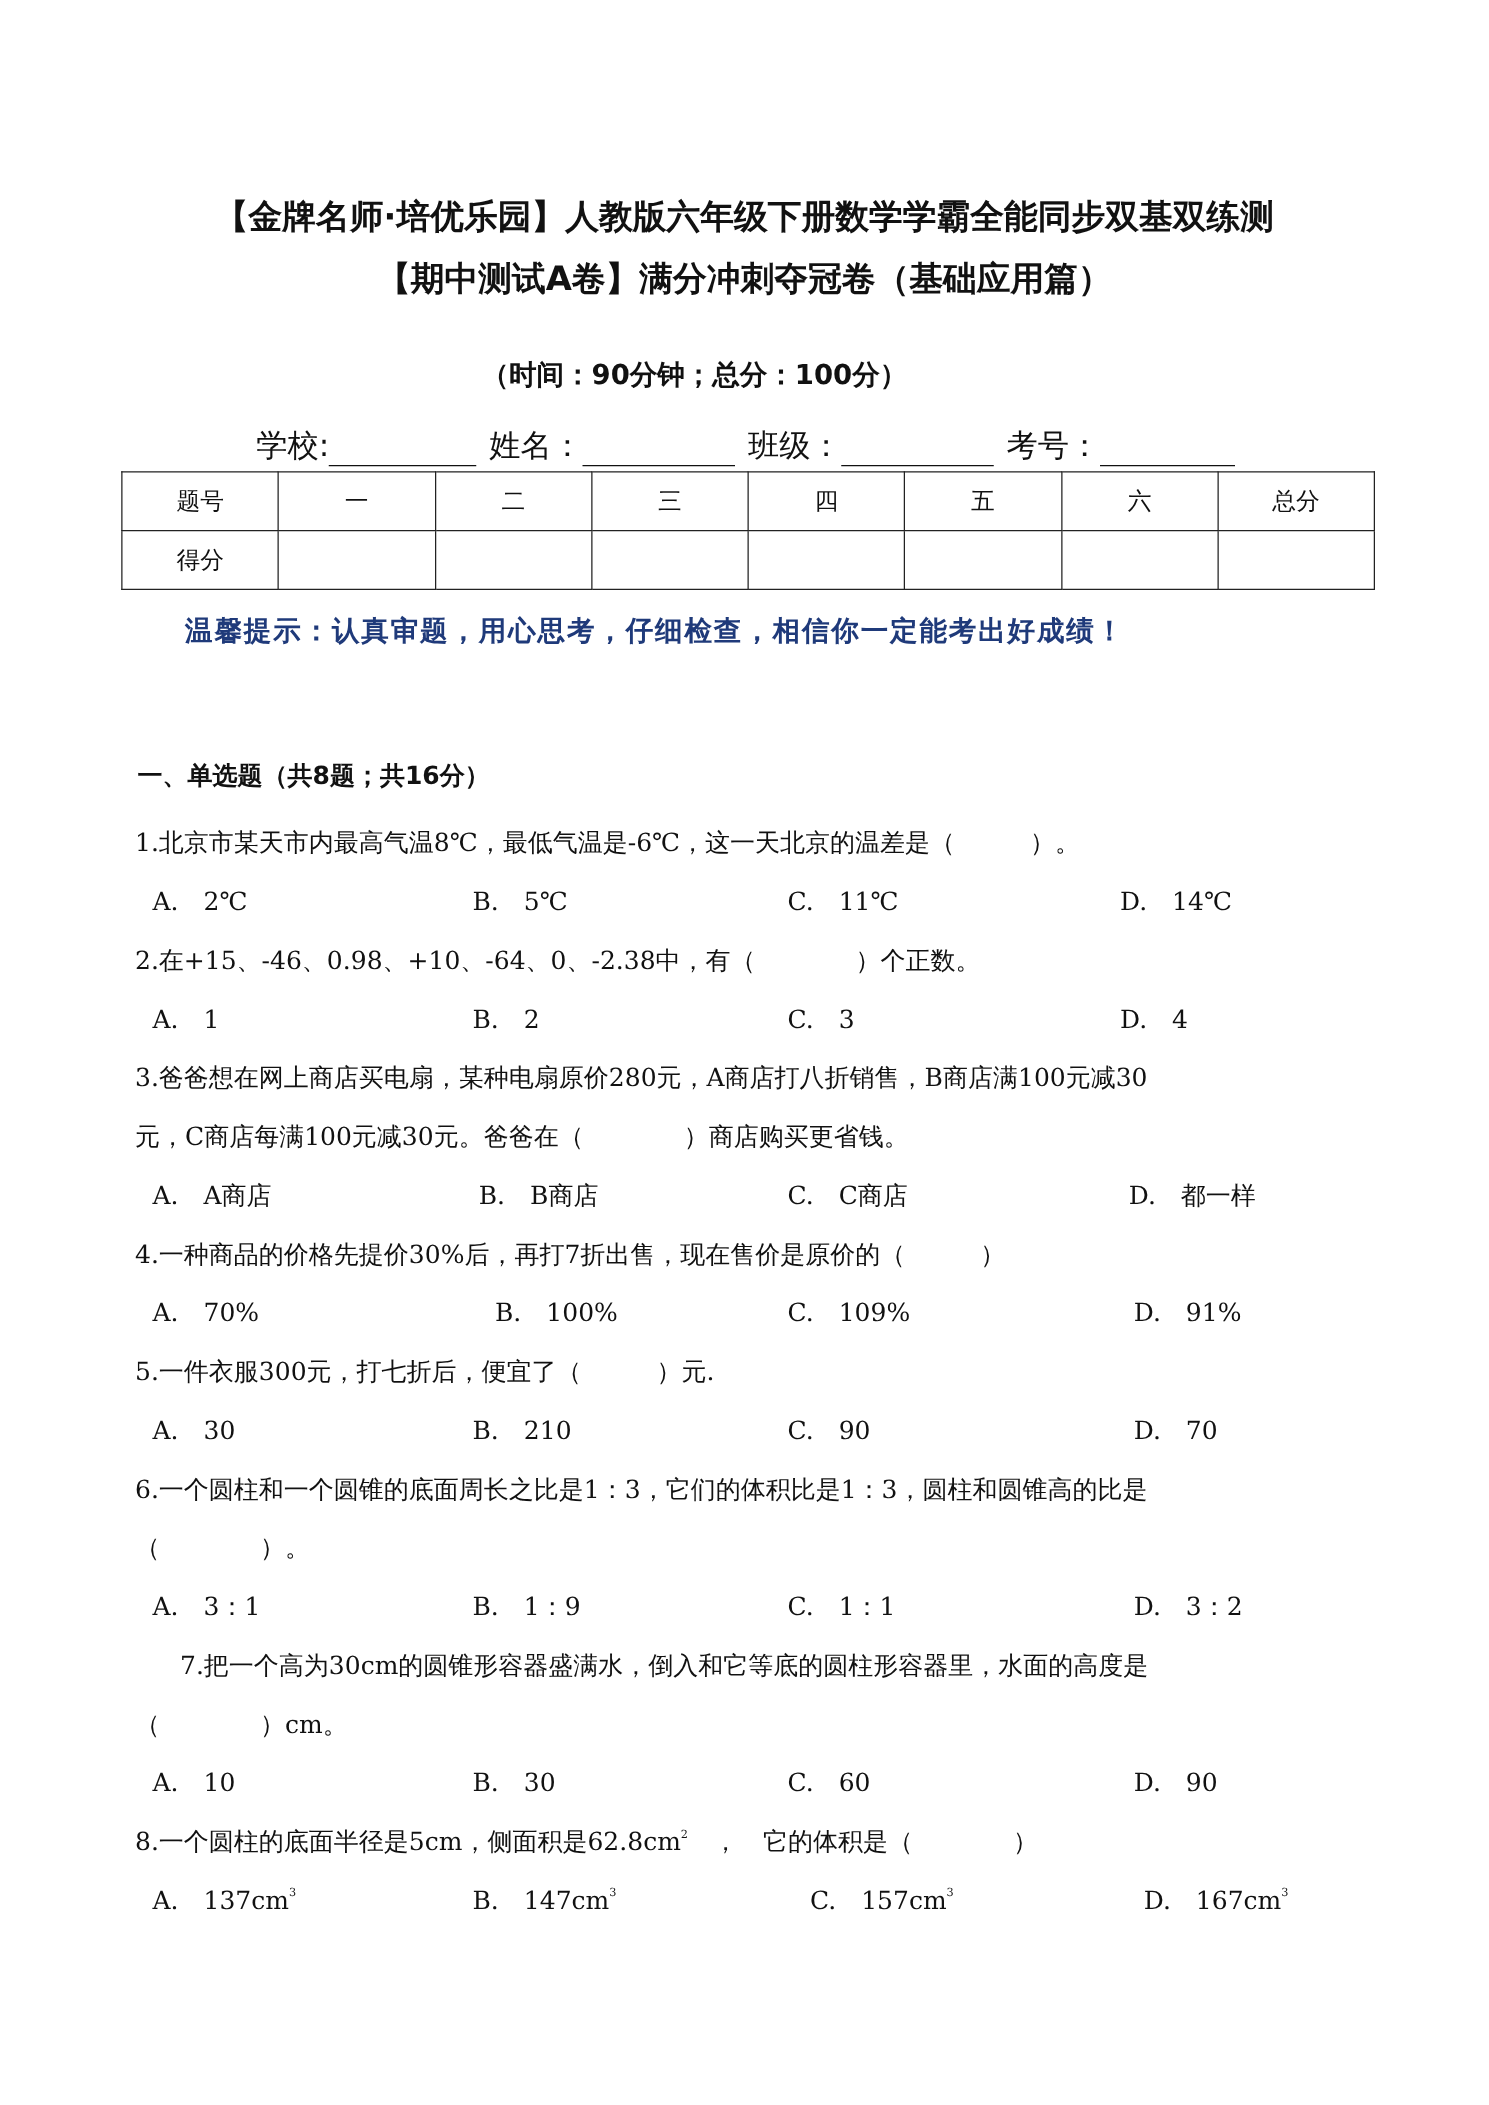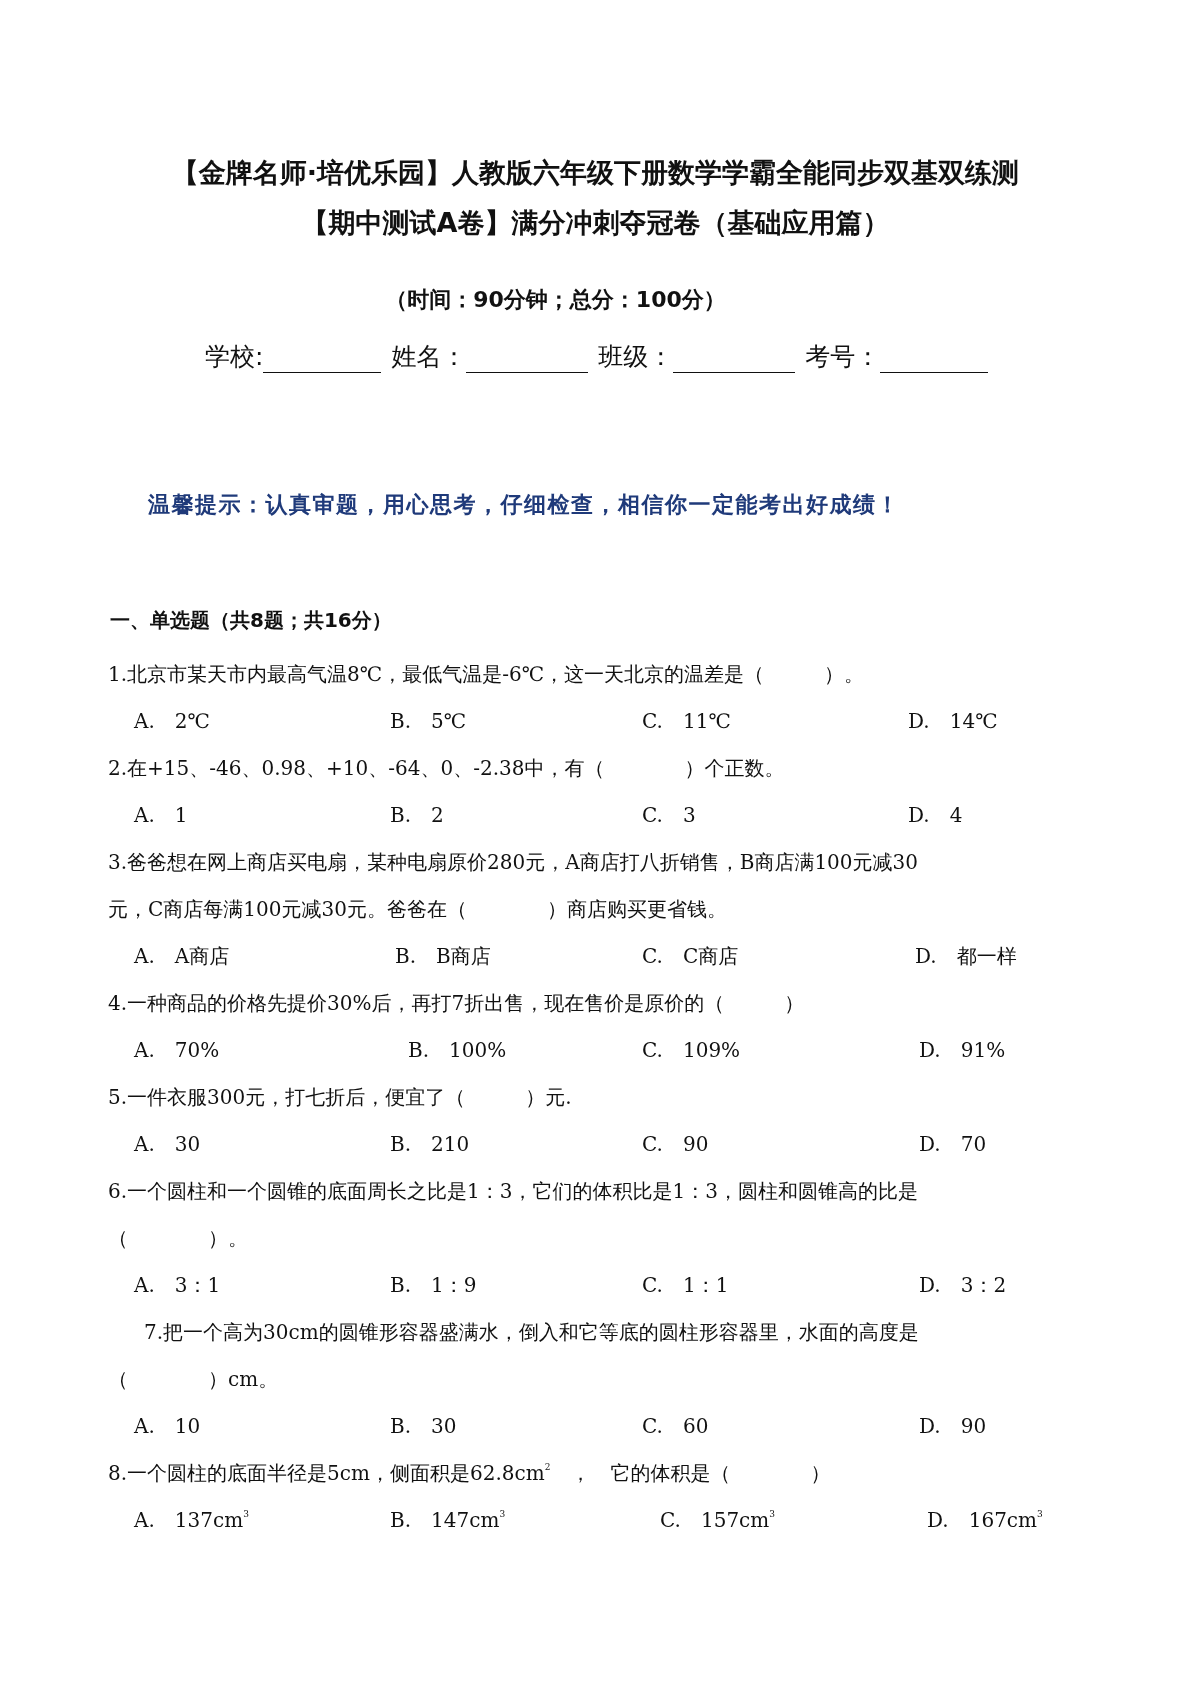--- a/index.html
+++ b/index.html
@@ -13,39 +13,59 @@
   .info { font-family: "DejaVu Sans", "Liberation Sans", sans-serif; font-size: 25px; left: 205px; top: 340px; }
   .info .blank { display: inline-block; border-bottom: 1.5px solid #111; height: 22px; vertical-align: bottom; margin-right: 2px; }
   table.score { position: absolute; left: 97px; top: 377px; width: 1003px; border-collapse: collapse;
                 font-family: "DejaVu Sans", "Liberation Sans", sans-serif; font-size: 19px; }
   table.score td { border: 1.3px solid #222; height: 46px; text-align: center; width: 12.5%; padding: 0; }
   .tip { font-family: "DejaVu Sans", "Liberation Sans", sans-serif; font-weight: bold;
          font-size: 22px; color: #1f3a7a; left: 148px; top: 490px; letter-spacing: 1.5px; }
   .section { font-family: "DejaVu Sans", "Liberation Sans", sans-serif; font-weight: bold;
              font-size: 20px; left: 110px; top: 607px; }
   .q { font-size: 20px; left: 108px; }
-  .opt { font-size: 20px; margin-left: 12px; }
+  .opt { font-size: 20px; }
   sup { font-size: 9px; vertical-align: 10px; }
 </style>
 </head>
 <body>
 
 <div class="abs title" style="top:155px;">【金牌名师·培优乐园】人教版六年级下册数学学霸全能同步双基双练测</div>
 <div class="abs title" style="top:205px;">【期中测试A卷】满分冲刺夺冠卷（基础应用篇）</div>
 <div class="abs subtitle" style="top:285px;">（时间：90分钟；总分：100分）</div>
 
 <div class="abs info">
   <span>学校:</span><span class="blank" style="width:118px"></span>
   <span>姓名：</span><span class="blank" style="width:122px"></span>
   <span>班级：</span><span class="blank" style="width:122px"></span>
   <span>考号：</span><span class="blank" style="width:108px"></span>
 </div>
 
 <table class="score">
   <tbody>
+      <tr>
+    <td>题号</td>
+    <td>一</td>
+    <td>二</td>
+    <td>三</td>
+    <td>四</td>
+    <td>五</td>
+    <td>六</td>
+    <td>总分</td>
+  </tr>
+  <tr>
+    <td>得分</td>
+    <td></td>
+    <td></td>
+    <td></td>
+    <td></td>
+    <td></td>
+    <td></td>
+    <td></td>
+  </tr>
 </tbody>
   </table>
 
 <div class="abs tip">温馨提示：认真审题，用心思考，仔细检查，相信你一定能考出好成绩！</div>
 
 <div class="abs section">一、单选题（共8题；共16分）</div>
 
 <div class="abs q" style="top:661px;">1.北京市某天市内最高气温8℃，最低气温是-6℃，这一天北京的温差是（　　　）。</div>
 <div class="abs opt" style="top:708px;left:122px;">A.　2℃</div>
 <div class="abs opt" style="top:708px;left:378px;">B.　5℃</div>

